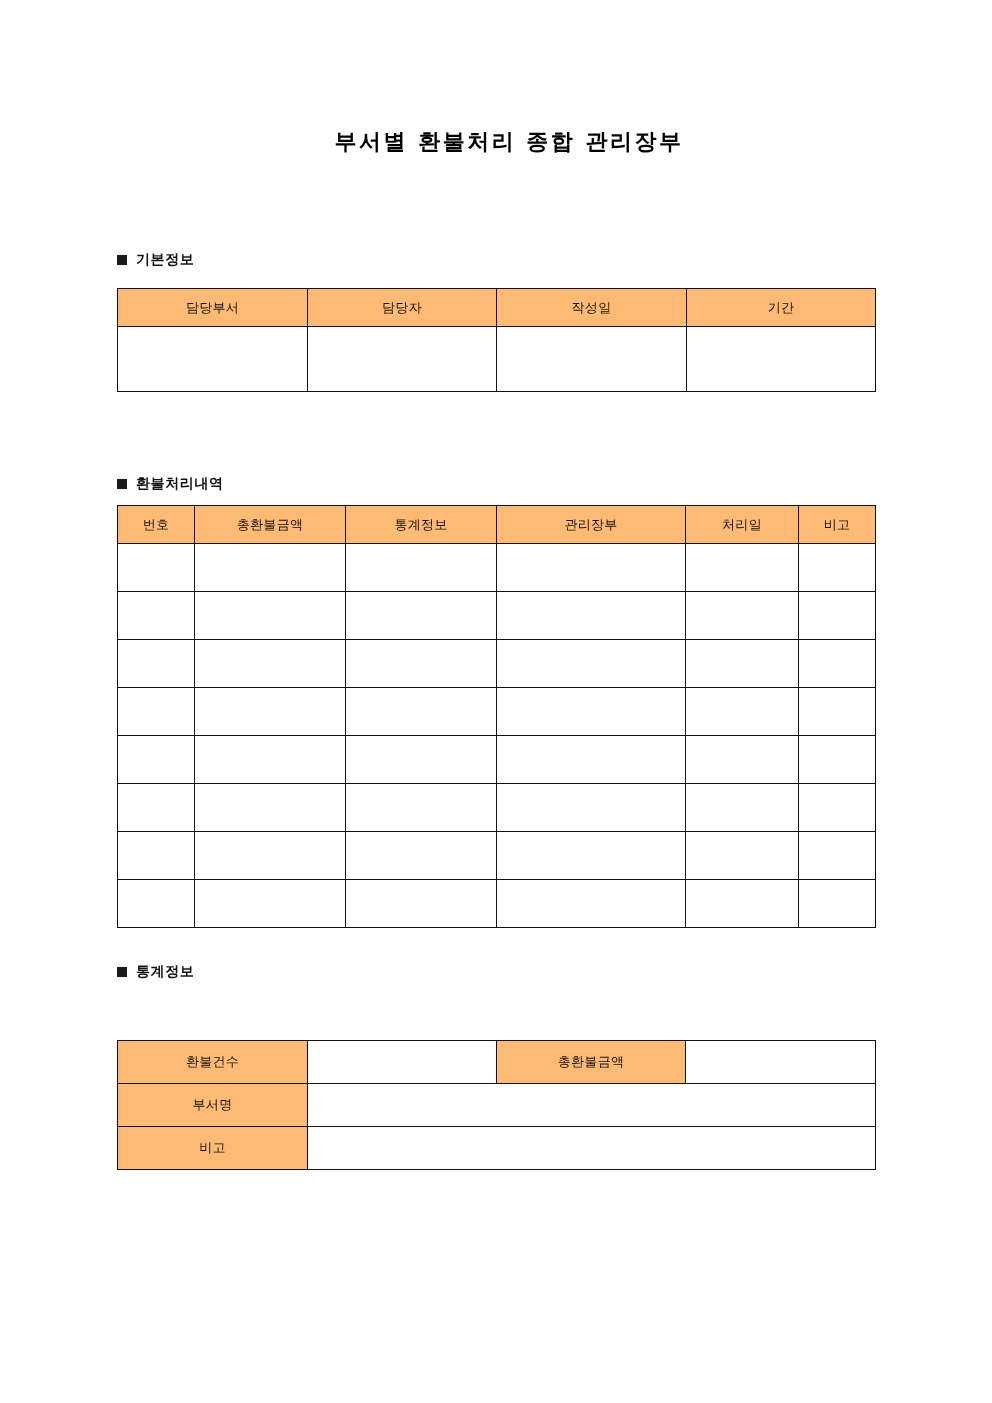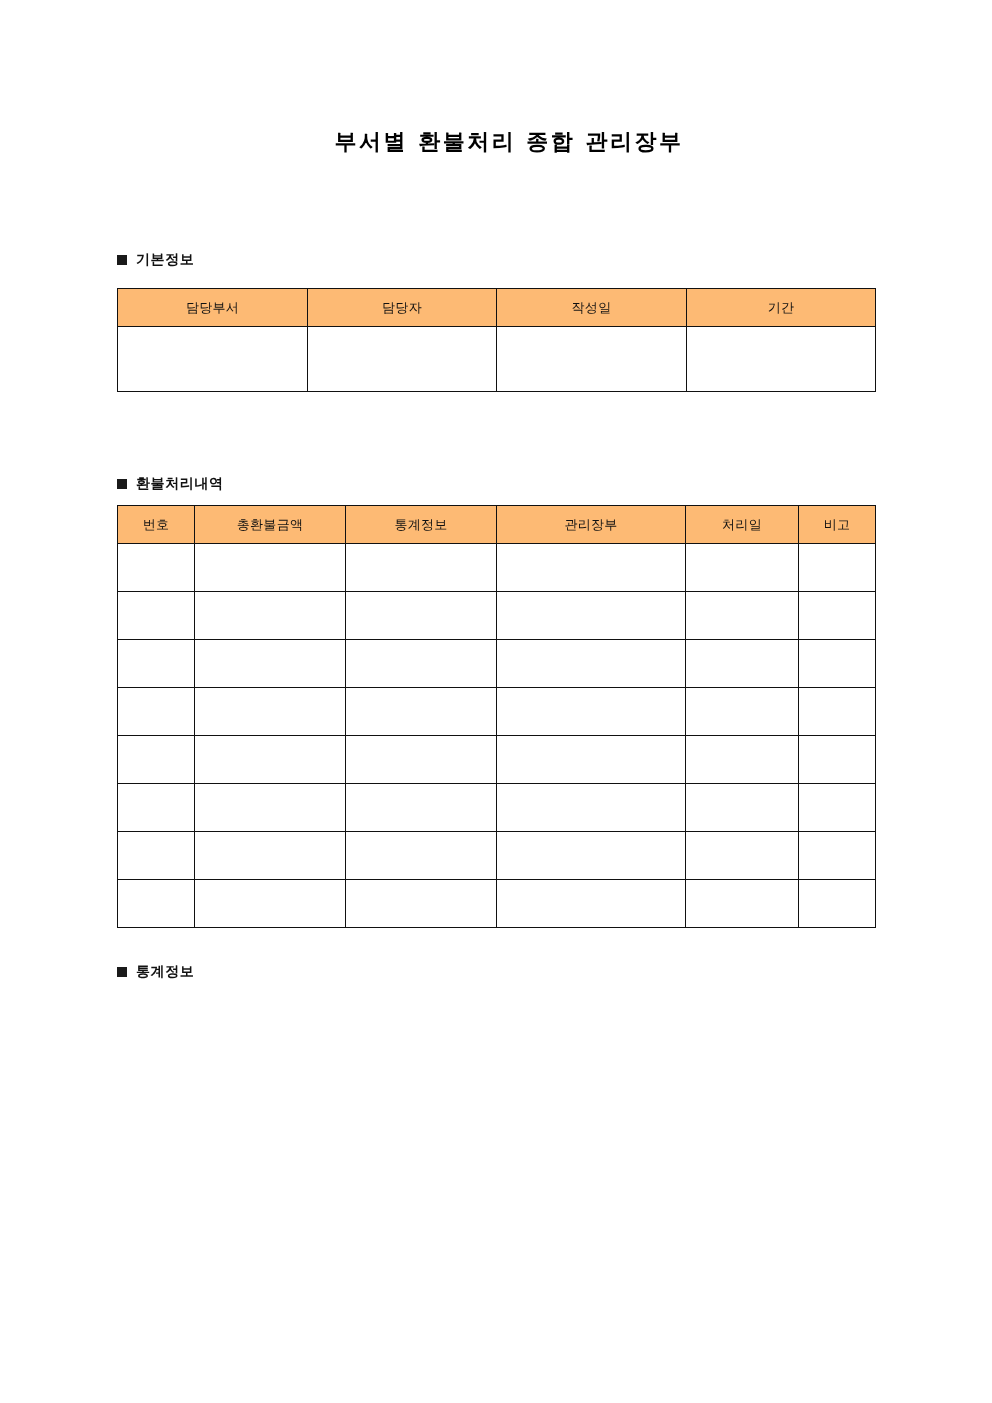--- a/index.html
+++ b/index.html
@@ -228,14 +228,38 @@
           <td class="blank-cell"></td>
         </tr>
       </tbody>
   </table>
 
   <div class="section-heading" style="top:963px;">
     <span class="section-bullet"></span>
     <span>통계정보</span>
   </div>
 
+  <table class="form-table" id="table-stats">
+    <colgroup>
+      <col style="width:190px">
+        <col style="width:189px">
+      <col style="width:189px">
+        <col style="width:190px">
+    </colgroup>
+    <tbody>
+      <tr>
+        <td class="label-cell">환불건수</td>
+        <td class="blank-cell"></td>
+        <td class="label-cell">총환불금액</td>
+        <td class="blank-cell"></td>
+      </tr>
+      <tr>
+        <td class="label-cell">부서명</td>
+        <td class="blank-cell" colspan="3"></td>
+      </tr>
+      <tr>
+        <td class="label-cell">비고</td>
+        <td class="blank-cell" colspan="3"></td>
+      </tr>
+    </tbody>
+  </table>
 
 </div>
 
 </body></html>

